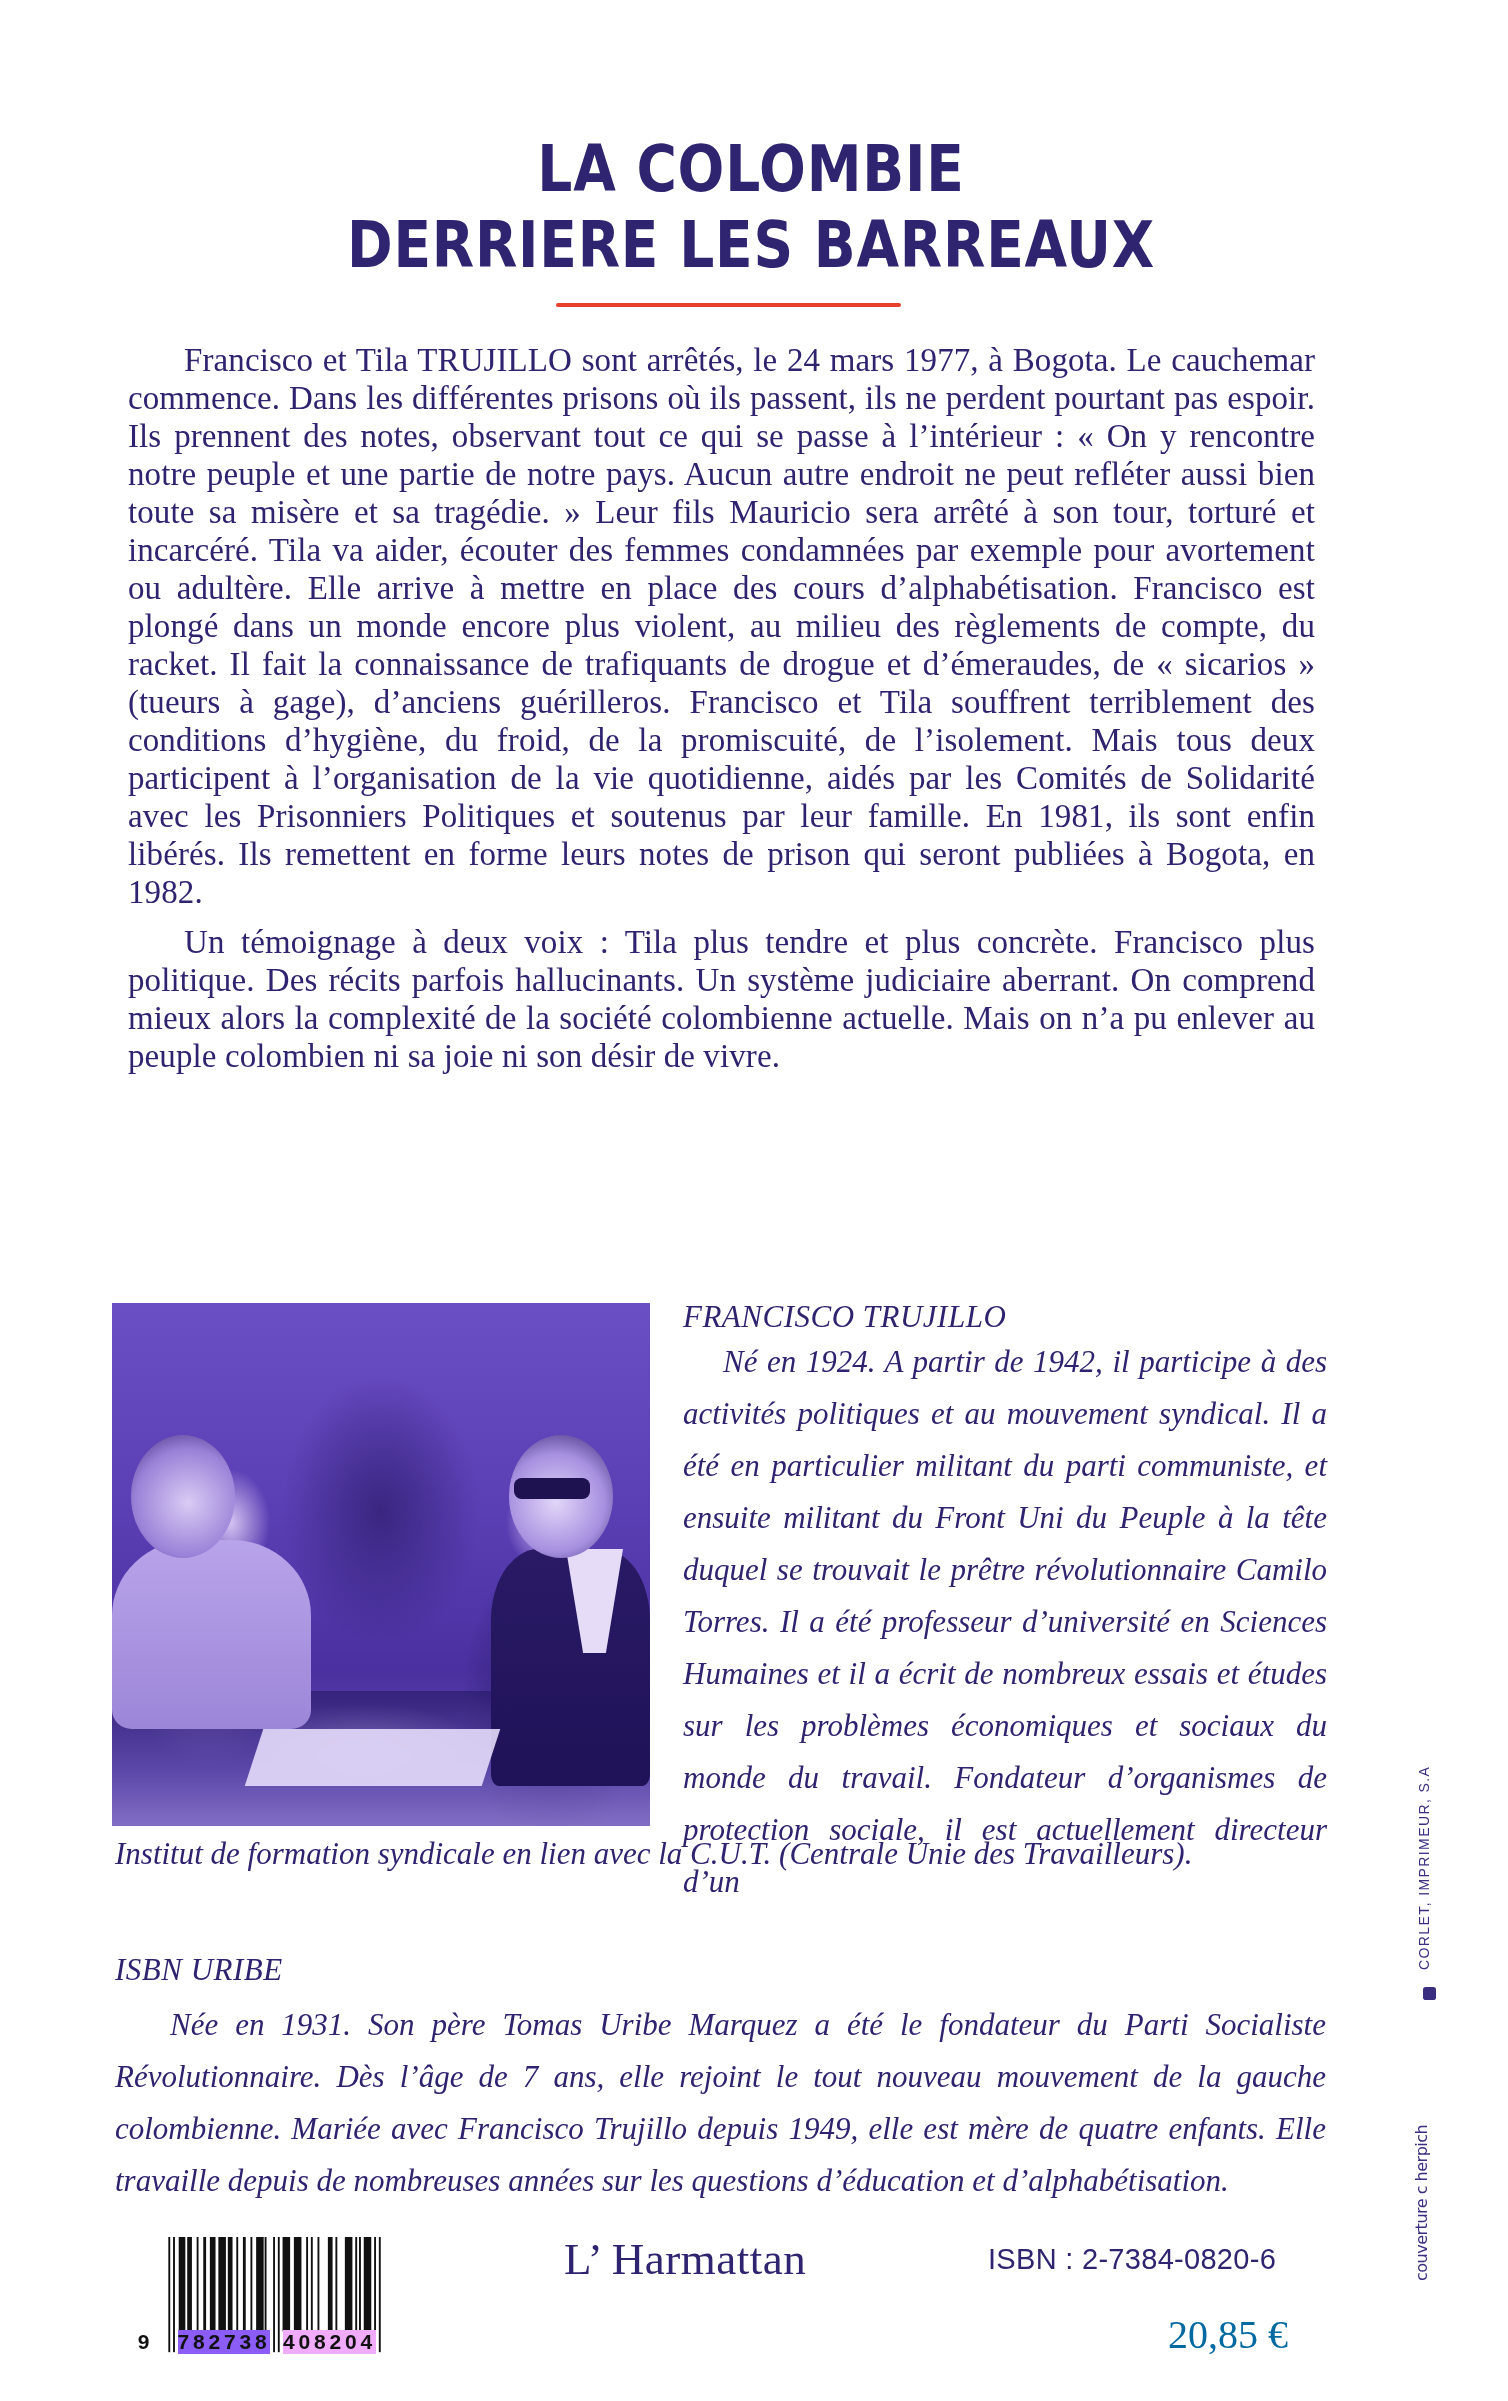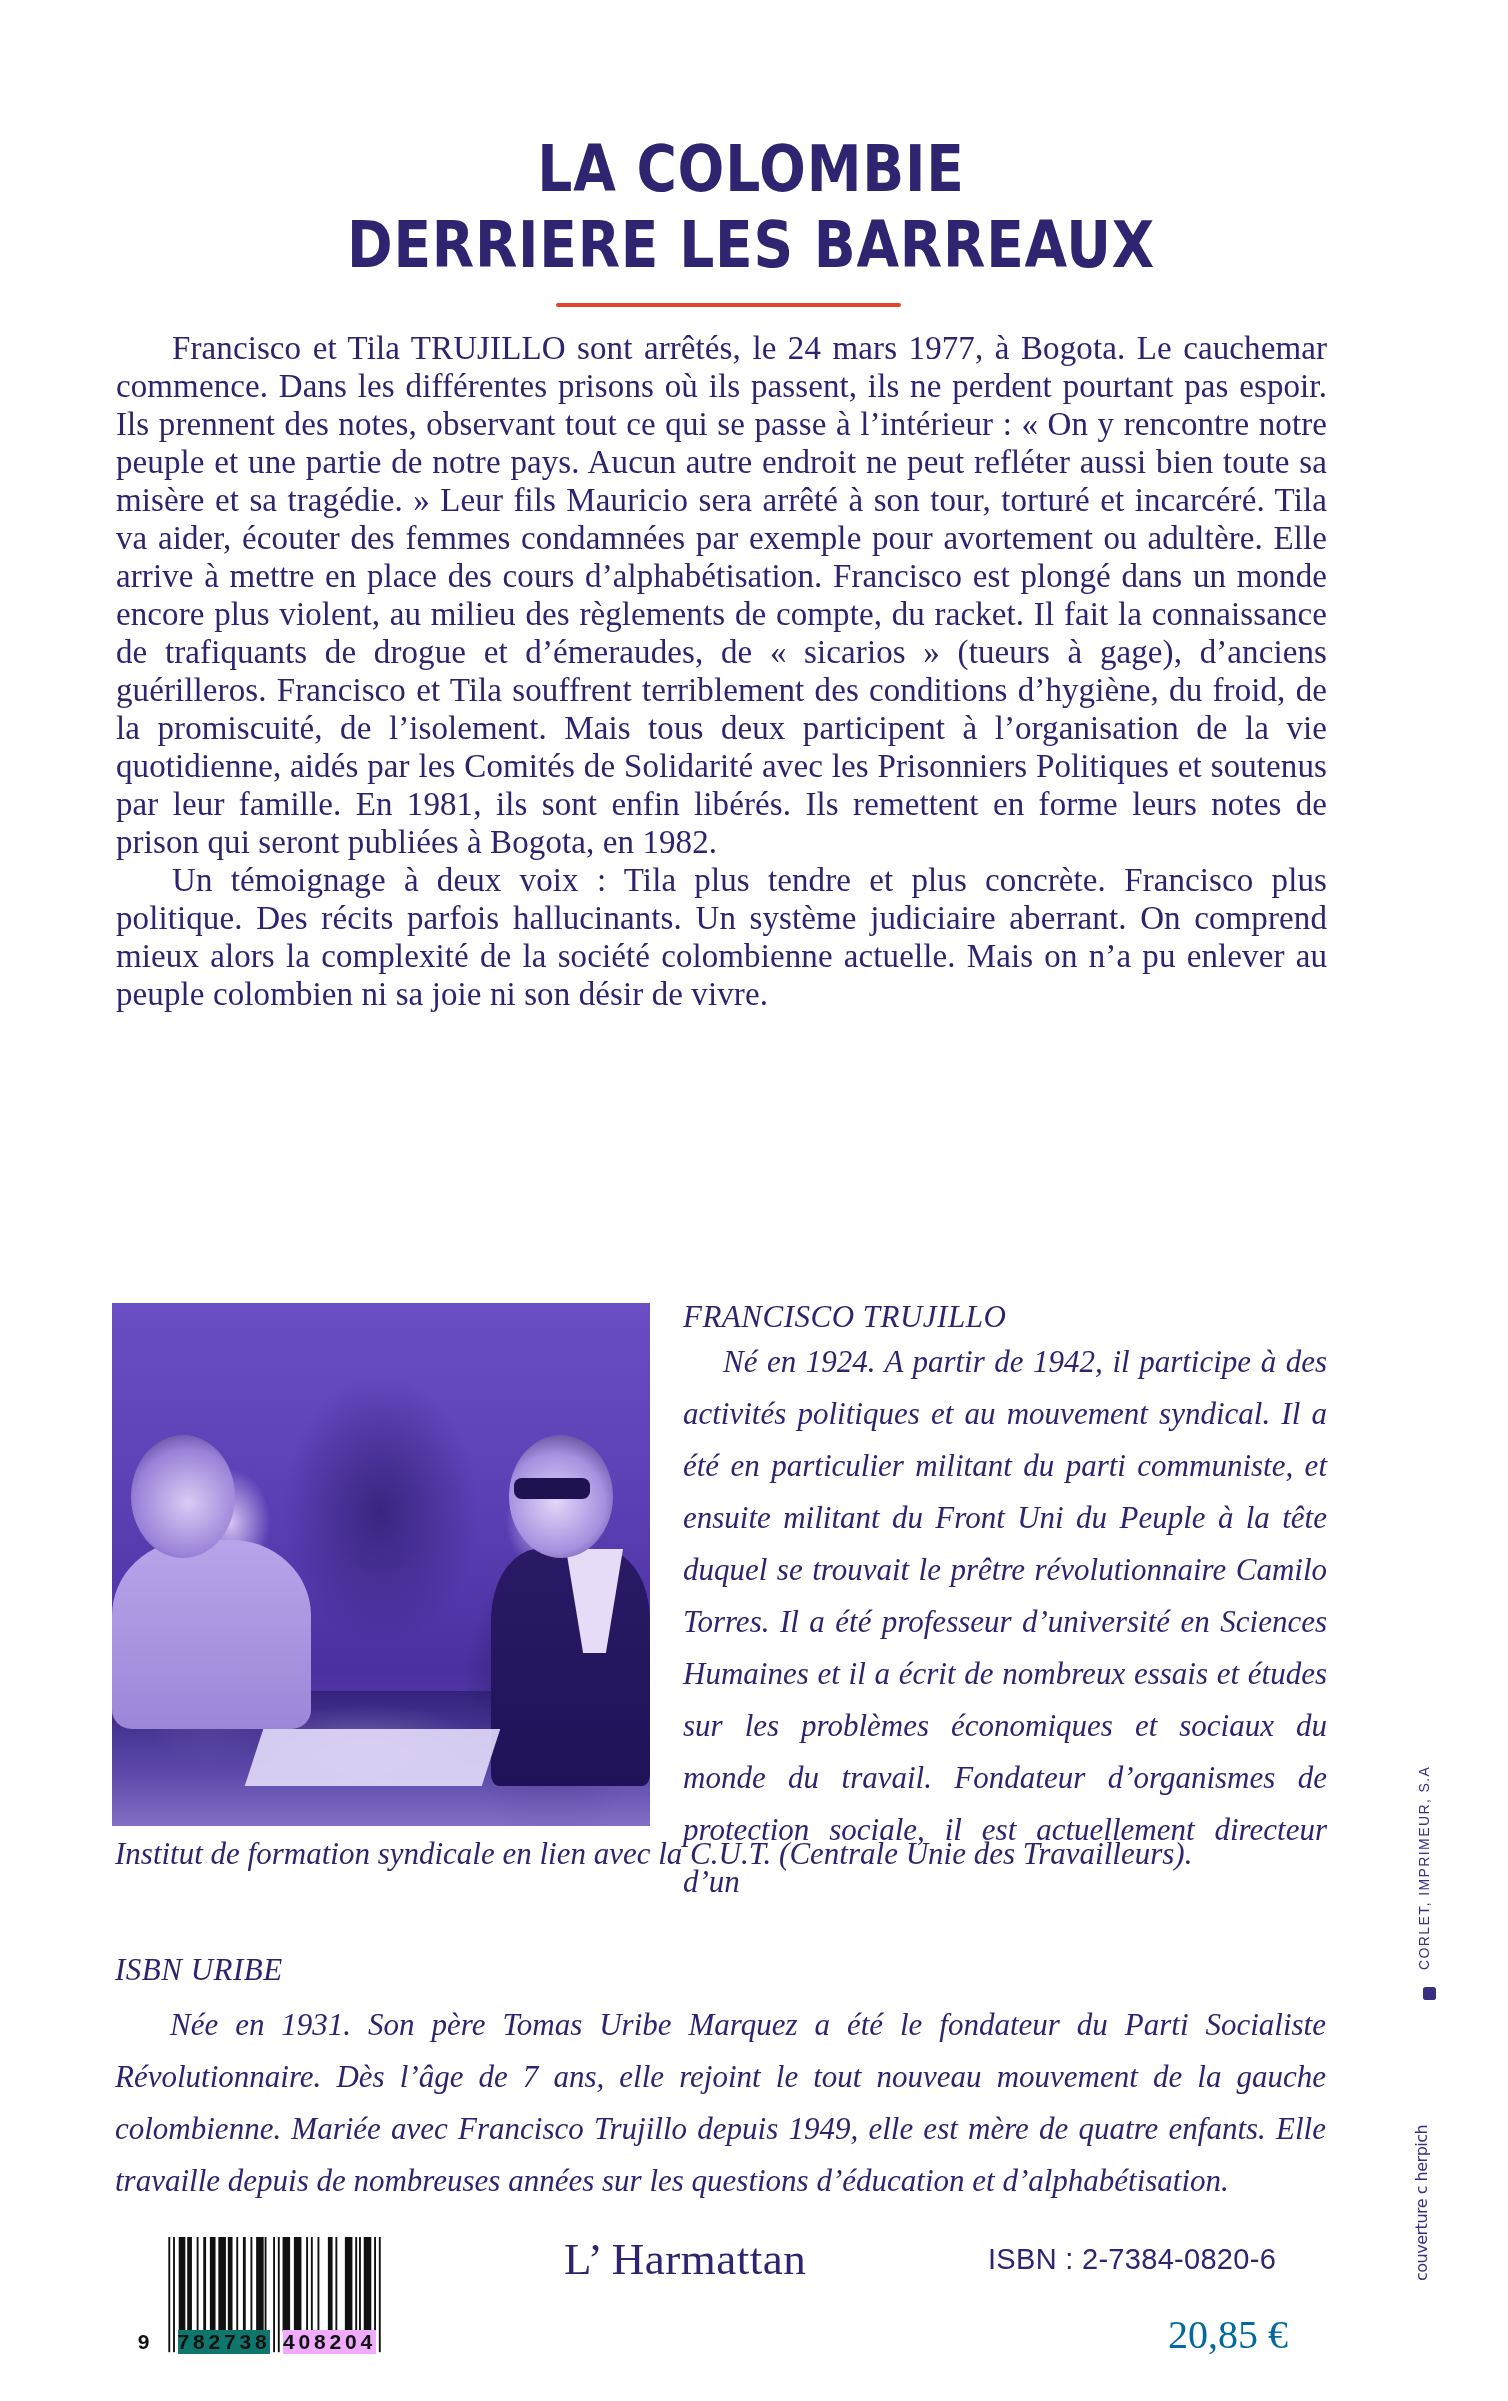--- a/index.html
+++ b/index.html
@@ -47,21 +47,21 @@
       position: absolute;
       left: 116px;
       width: 1211px;
       top: 329px;
       font-size: 33px;
       line-height: 38px;
       text-align: justify;
       color: #2f2370;
     }
     .body-text p {
-      margin: 0;
+      margin: 12px;
       text-indent: 56px;
       letter-spacing: 0.1px;
     }
 
     .photo {
       position: absolute;
       left: 112px;
       top: 1303px;
       width: 538px;
       height: 523px;
@@ -266,21 +266,21 @@
       <rect x="205" y="0" width="8" height="100"></rect>
       <rect x="216" y="0" width="2" height="100"></rect>
       <rect x="220" y="0" width="2" height="100"></rect>
       <rect x="225" y="0" width="8" height="100"></rect>
       <rect x="236" y="0" width="2" height="122"></rect>
       <rect x="241" y="0" width="2" height="122"></rect>
     </g>
   </svg>
   <div style="position:absolute; left:0; top:93px; width:265px; font-family:'Liberation Sans','DejaVu Sans',sans-serif; font-weight:bold; font-size:21px; letter-spacing:3.8px; color:#111;">
     <span style="position:absolute; left:-13.2px;">9</span>
-    <span style="position:absolute; left:26.5px; background:#0f766e;">782738</span>
+    <span style="position:absolute; left:26.5px; background:#8b5cf6;">782738</span>
     <span style="position:absolute; left:132px; background:#f0abfc;">408204</span>
   </div>
 </div>
 
 <div class="publisher">L’ Harmattan</div>
 <div class="isbn">ISBN : 2-7384-0820-6</div>
 <div class="price">20,85 €</div>
 
 <div class="vertical vert-printer">CORLET, IMPRIMEUR, S.A</div>
 <div class="vert-logo"></div>

